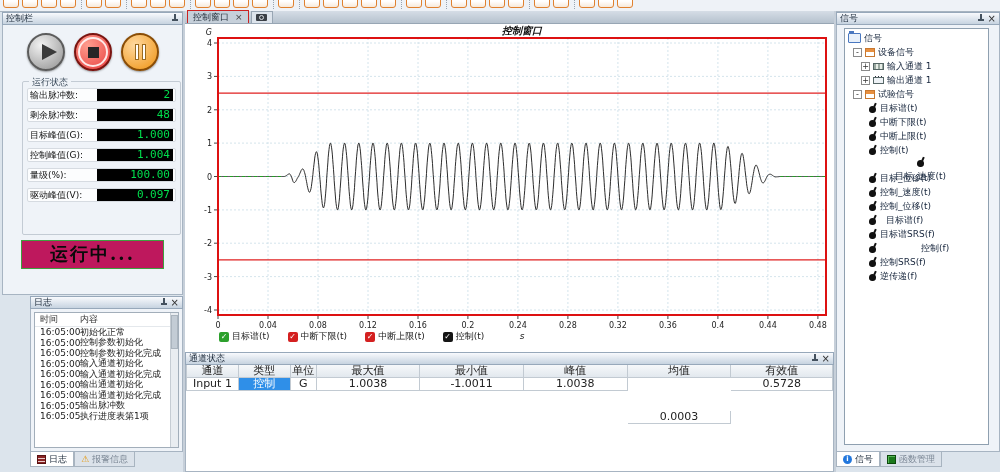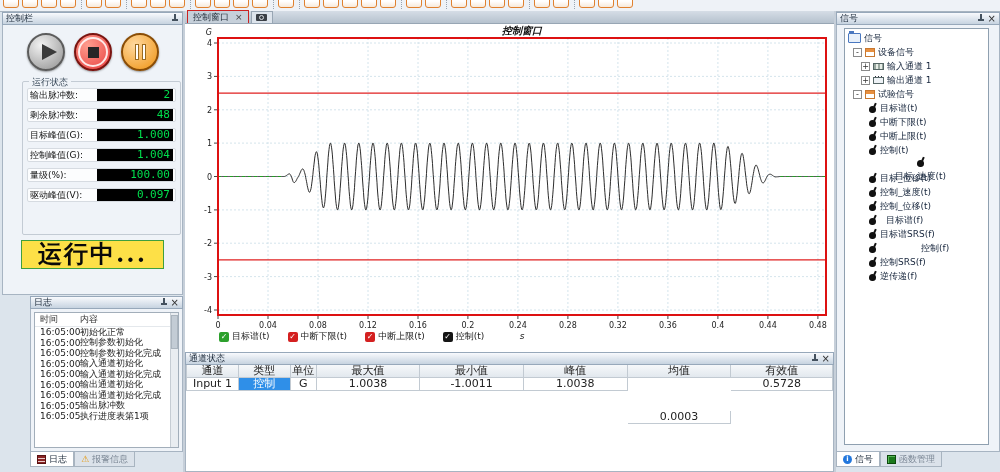--- a/index.html
+++ b/index.html
@@ -39,22 +39,22 @@
   .btn-pause .b1{left:12px;} .btn-pause .b2{left:19px;}
 
   .status-group{position:absolute;left:19px;top:56px;width:157px;height:152px;border:1px solid #c3cbd4;border-radius:2px;}
   .group-title{position:absolute;top:-6px;left:6px;background:#eff3f8;padding:0 3px;font-size:9px;color:#3a4a5a;}
   .fields{position:absolute;left:0;right:0;top:6px;}
   .field{display:flex;align-items:center;justify-content:space-between;height:14px;margin:0 4px 6px 4px;
          background:#fcfdfe;border:1px solid #d6dbe1;border-radius:2px;padding:0 2px;box-sizing:border-box;}
   .flabel{font-size:9px;color:#111;white-space:nowrap;}
   .led{background:#000;color:#00df4d;font-family:"DejaVu Sans Mono","Liberation Mono",monospace;
        font-size:11px;line-height:12px;width:76px;height:12px;text-align:right;padding:0 3px;box-sizing:border-box;}
-  .running-banner{position:absolute;left:18px;top:215px;width:141px;height:27px;background:#fde047;
-                  border:1px solid #3f9f3f;text-align:center;font-size:24px;line-height:26px;font-weight:bold;color:#0a0a0a;
+  .running-banner{position:absolute;left:18px;top:215px;width:141px;height:27px;background:#be185d;
+                  border:1px solid #3f9f3f;text-align:center;font-size:18px;line-height:26px;font-weight:bold;color:#0a0a0a;
                   font-family:"DejaVu Serif","Liberation Serif",serif;letter-spacing:2px;}
 
   
   .log-box{position:absolute;left:3px;top:3px;right:3px;bottom:3px;background:#fff;border:1px solid #a2aeba;}
   .log-cols{display:flex;height:13px;align-items:center;color:#333;font-size:9px;border-bottom:1px solid #e4e8ec;}
   .lc-time{width:40px;padding-left:5px;flex:none;} .lc-content{flex:1;}
   .log-row{display:flex;height:10.5px;align-items:center;font-size:9px;color:#222;}
   .ltime{width:40px;padding-left:5px;flex:none;} .lcontent{flex:1;white-space:nowrap;}
   .vscroll{position:absolute;right:0;top:0;bottom:0;width:7px;background:#e9edf1;border-left:1px solid #c6cdd4;}
   .vthumb{position:absolute;left:0;right:0;top:2px;height:34px;background:#c3ccd5;border:1px solid #aab4be;box-sizing:border-box;}

